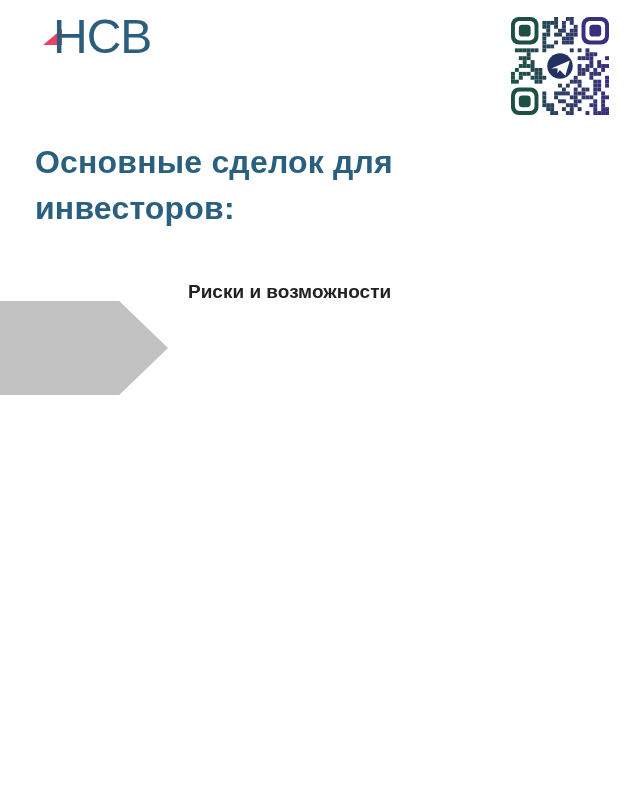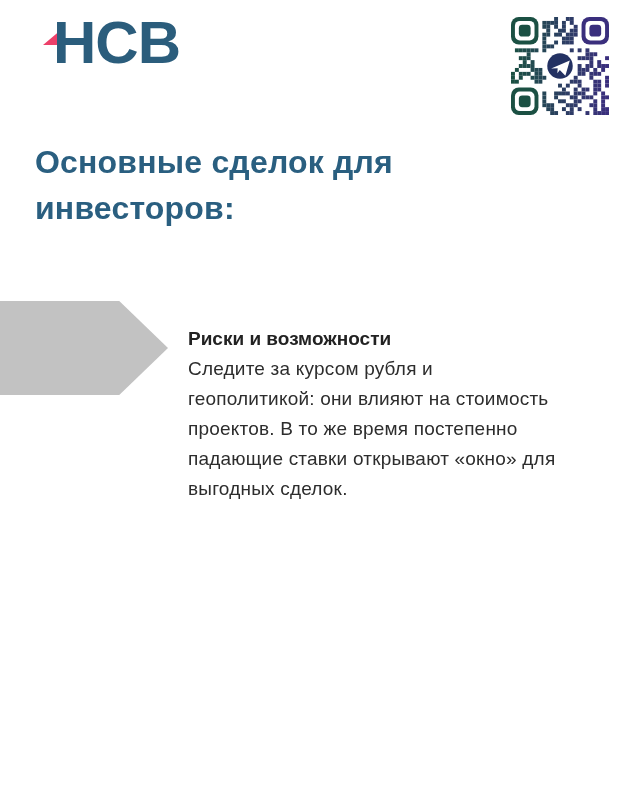--- a/index.html
+++ b/index.html
@@ -21,22 +21,22 @@
   .logo-flag {
     position: absolute;
     left: 3px; top: 7px;
     width: 19px; height: 16px;
     background: #ED4069;
     clip-path: polygon(100% 0, 0 100%, 100% 100%);
   }
   .logo-text {
     position: absolute;
     left: 13px; top: -9px;
-    font-size: 60px;
-    font-weight: bold;
+    font-size: 48px;
+    font-weight: normal;
     letter-spacing: -1px;
     color: #2B5D7C;
     line-height: 1.0;
   }
 
   
   .qr {
     position: absolute;
     left: 509px; top: 17px;
     width: 102px; height: 98px;
@@ -63,21 +63,20 @@
     background: #C2C2C2;
     clip-path: polygon(0 0, 71% 0, 100% 50%, 71% 100%, 0 100%);
   }
 
   
   .callout {
     position: absolute;
     left: 188px; top: 277px;
     width: 372px;
     color: #2D2D2D;
-    margin-top: 47px;
   }
   .callout-title {
     font-size: 19px;
     font-weight: bold;
     line-height: 30px;
     color: #222222;
   }
   .callout-body {
     font-size: 19px;
     line-height: 30px;
@@ -285,14 +284,13 @@
       <polygon points="41,52.5 60,44.5 55.5,60 49.8,54 47.3,57.5 47.6,52.2" fill="#ffffff"></polygon>
     </svg>
 </div>
 
 <h1 class="heading">Основные сделок для инвесторов:</h1>
 
 <div class="arrow"></div>
 
 <div class="callout">
   <div class="callout-title">Риски и возможности</div>
-  <div class="callout-body">Следите за курсом рубля и геополитикой: они влияют на стоимость проектов. В то же время постепенно падающие ставки открывают «окно» для выгодных сделок.</div>
 </div>
 
 </body></html>

